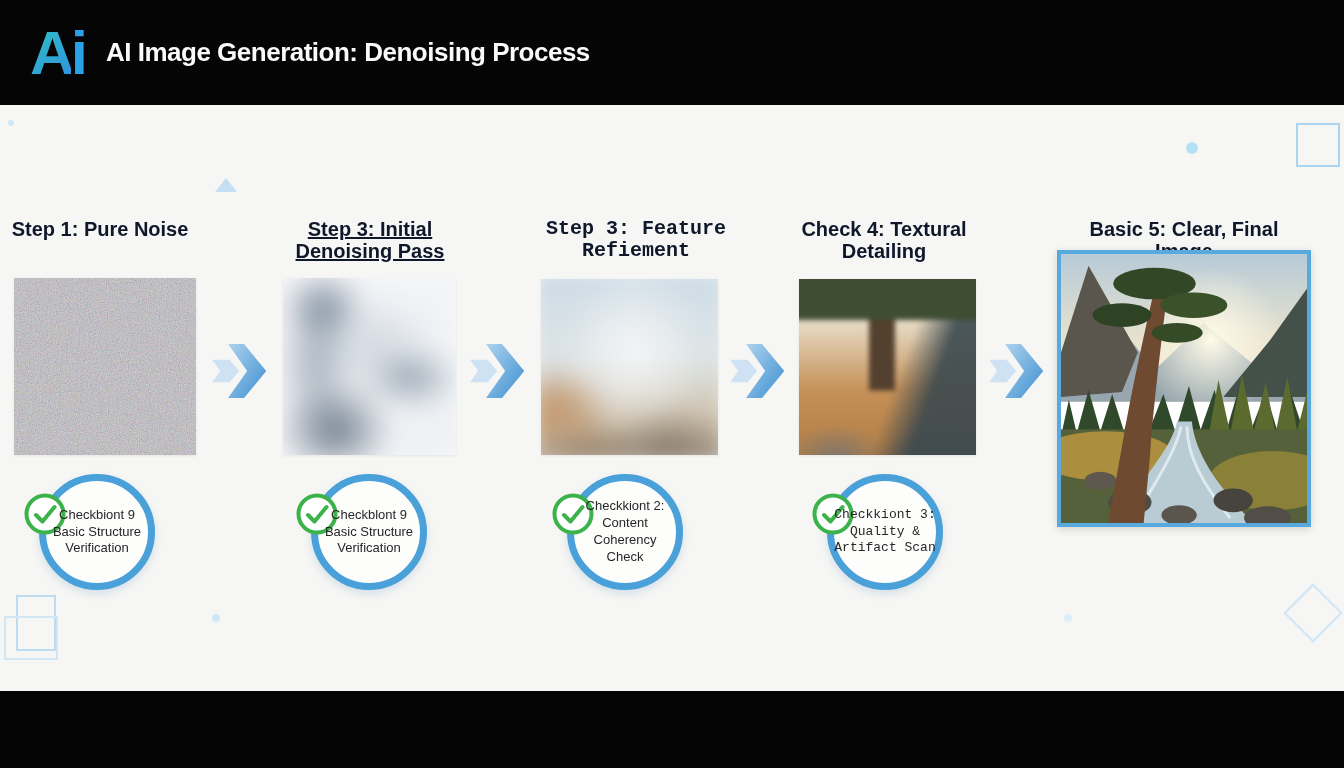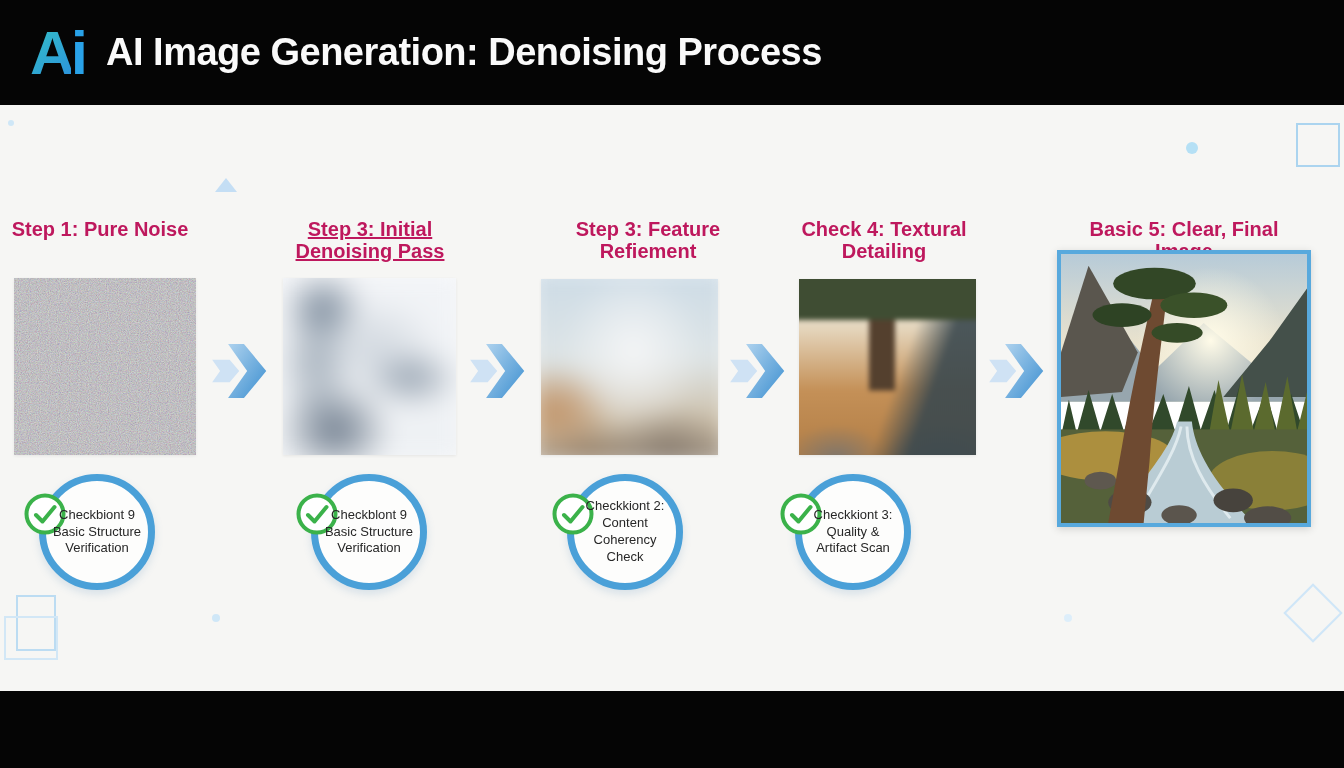--- a/index.html
+++ b/index.html
@@ -6,24 +6,24 @@
   .stage{position:relative;width:1344px;height:768px;overflow:hidden;
          font-family:"Liberation Sans",sans-serif;background:#f6f6f4;}
   
   .topbar{position:absolute;left:0;top:0;width:1344px;height:105px;background:#050505;
           display:flex;align-items:center;}
   .bottombar{position:absolute;left:0;top:691px;width:1344px;height:77px;background:#050505;}
   .logo{font-weight:bold;font-size:62px;line-height:1;margin-left:30px;letter-spacing:-4px;}
   .logo .a{background:linear-gradient(135deg,#35c4c2,#2b8fe0);
            -webkit-background-clip:text;background-clip:text;color:transparent;}
   .logo .i{color:#29a2e8;}
-  .title{color:#fafafa;font-size:38px;font-weight:600;margin-left:22px;letter-spacing:-0.5px;}
+  .title{color:#fafafa;font-size:26px;font-weight:600;margin-left:22px;letter-spacing:-0.5px;}
   
   .step-label{position:absolute;top:218px;text-align:center;font-size:20px;font-weight:700;
-              color:#be185d;white-space:pre-line;line-height:1.1;}
+              color:#0f172a;white-space:pre-line;line-height:1.1;}
   
   .img{position:absolute;overflow:hidden;background:#fff;box-shadow:0 1px 3px rgba(0,0,0,.07);}
   .img .fill{position:absolute;inset:-10px;}
   .blobs{background:
      radial-gradient(60px 55px at 26% 20%, rgba(62,84,108,.65), rgba(62,84,108,0) 70%),
      radial-gradient(55px 95px at 22% 48%, rgba(90,110,130,.5), rgba(90,110,130,0) 70%),
      radial-gradient(80px 70px at 32% 82%, rgba(58,76,98,.72), rgba(58,76,98,0) 72%),
      radial-gradient(70px 45px at 72% 56%, rgba(80,100,122,.55), rgba(80,100,122,0) 70%),
      radial-gradient(90px 70px at 52% 40%, rgba(150,165,180,.35), rgba(150,165,180,0) 75%),
      linear-gradient(#f2f4f7,#eef1f4);
@@ -67,21 +67,21 @@
 <div class="stage">
 
   <div class="topbar">
     <div class="logo"><span class="a">A</span><span class="i">i</span></div>
     <div class="title">AI Image Generation: Denoising Process</div>
   </div>
 
   <div class="step-label" style="left:0;width:200px;">Step 1: Pure Noise</div>
   <div class="step-label" style="left:270px;width:200px;text-decoration:underline;">Step 3: Initial
 Denoising Pass</div>
-  <div class="step-label" style="left:548px;width:200px;">Step 3: Feature
+  <div class="step-label" style="left:536px;width:200px;font-family:Liberation Mono, monospace;">Step 3: Feature
 Refiement</div>
   <div class="step-label" style="left:769px;width:230px;">Check 4: Textural Detailing</div>
   <div class="step-label" style="left:1059px;width:250px;">Basic 5: Clear, Final Image</div>
 
   <div class="img" style="left:14px;top:278px;width:182px;height:177px;">
     <svg width="182" height="177">
       <filter id="noiseF">
         <feTurbulence type="fractalNoise" baseFrequency="0.9" numOctaves="2" seed="7"></feTurbulence>
         <feColorMatrix type="saturate" values="0.55"></feColorMatrix>
         <feComponentTransfer>
@@ -188,21 +188,21 @@
   </div>
   <div class="ring" style="left:567px;">
     <svg class="badge" viewBox="0 0 42 42">
       <circle cx="21" cy="21" r="18.5" fill="#fff" stroke="#3bb24a" stroke-width="4"></circle>
       <path d="M12 22 l6.5 6.5 L30.5 14" fill="none" stroke="#3bb24a" stroke-width="4" stroke-linecap="round" stroke-linejoin="round"></path>
     </svg>
     <div class="txt">Checkkiont 2:
 Content
 Coherency Check</div>
   </div>
-  <div class="ring" style="left:795px;">
+  <div class="ring" style="left:827px;font-family:Liberation Mono, monospace;">
     <svg class="badge" viewBox="0 0 42 42">
       <circle cx="21" cy="21" r="18.5" fill="#fff" stroke="#3bb24a" stroke-width="4"></circle>
       <path d="M12 22 l6.5 6.5 L30.5 14" fill="none" stroke="#3bb24a" stroke-width="4" stroke-linecap="round" stroke-linejoin="round"></path>
     </svg>
     <div class="txt">Checkkiont 3:
 Quality &amp;
 Artifact Scan</div>
   </div>
 
   <div class="deco dot" style="left:8px;top:120px;width:6px;height:6px;background:#cfe7f7;"></div>

